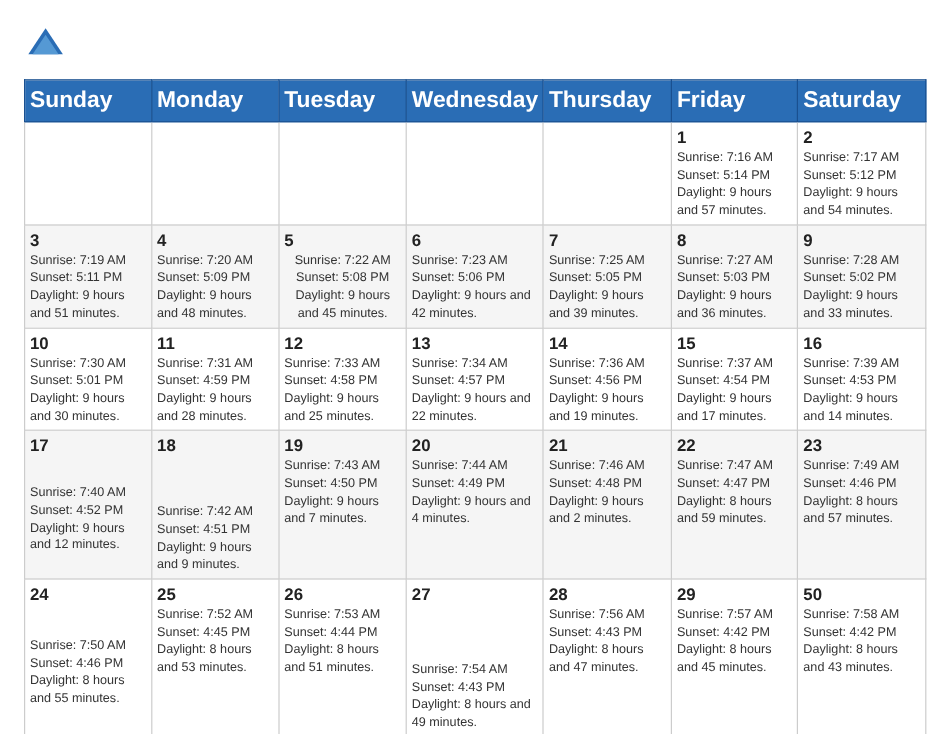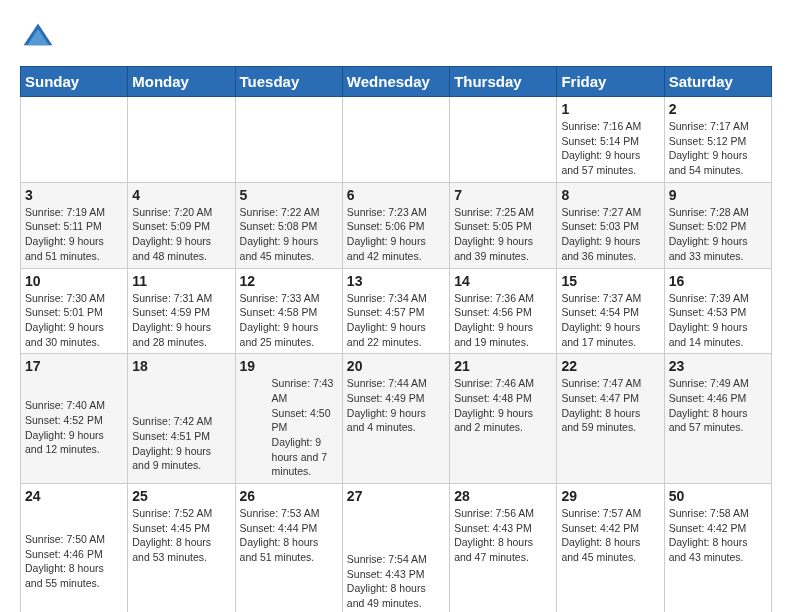--- a/index.html
+++ b/index.html
@@ -47,21 +47,21 @@
     .calendar {
       width: 100%;
       border-collapse: collapse;
       font-size: 11px;
     }
     .calendar th {
       background: #2a6db5;
       color: #fff;
       padding: 6px 4px;
       text-align: left;
-      font-size: 15px;
+      font-size: 19px;
       font-weight: bold;
       border: 1px solid #1a5090;
     }
     .calendar td {
       border: 1px solid #ccc;
       vertical-align: top;
       padding: 4px;
       width: calc(100% / 7);
       min-height: 80px;
       background: #fff;
@@ -147,21 +147,21 @@
 Daylight: 9 hours and 51 minutes.</div>
         </td>
         <td>
           <span class="day-number">4</span>
           <div class="day-info" style="white-space: pre-line;">Sunrise: 7:20 AM
 Sunset: 5:09 PM
 Daylight: 9 hours and 48 minutes.</div>
         </td>
         <td>
           <span class="day-number">5</span>
-          <div class="day-info" style="white-space: pre-line;">Sunrise: 7:22 AM
+          <div class="day-info" style="white-space: pre-line; text-align: center;">Sunrise: 7:22 AM
 Sunset: 5:08 PM
 Daylight: 9 hours and 45 minutes.</div>
         </td>
         <td>
           <span class="day-number">6</span>
           <div class="day-info" style="white-space: pre-line;">Sunrise: 7:23 AM
 Sunset: 5:06 PM
 Daylight: 9 hours and 42 minutes.</div>
         </td>
         <td>
@@ -235,21 +235,21 @@
 Daylight: 9 hours and 12 minutes.</div>
         </td>
         <td>
           <span class="day-number">18</span>
           <div class="day-info" style="white-space: pre-line; margin-top: 40px;">Sunrise: 7:42 AM
 Sunset: 4:51 PM
 Daylight: 9 hours and 9 minutes.</div>
         </td>
         <td>
           <span class="day-number">19</span>
-          <div class="day-info" style="white-space: pre-line; margin-left: 32px;">Sunrise: 7:43 AM
+          <div class="day-info" style="white-space: pre-line;">Sunrise: 7:43 AM
 Sunset: 4:50 PM
 Daylight: 9 hours and 7 minutes.</div>
         </td>
         <td>
           <span class="day-number">20</span>
           <div class="day-info" style="white-space: pre-line;">Sunrise: 7:44 AM
 Sunset: 4:49 PM
 Daylight: 9 hours and 4 minutes.</div>
         </td>
         <td>

